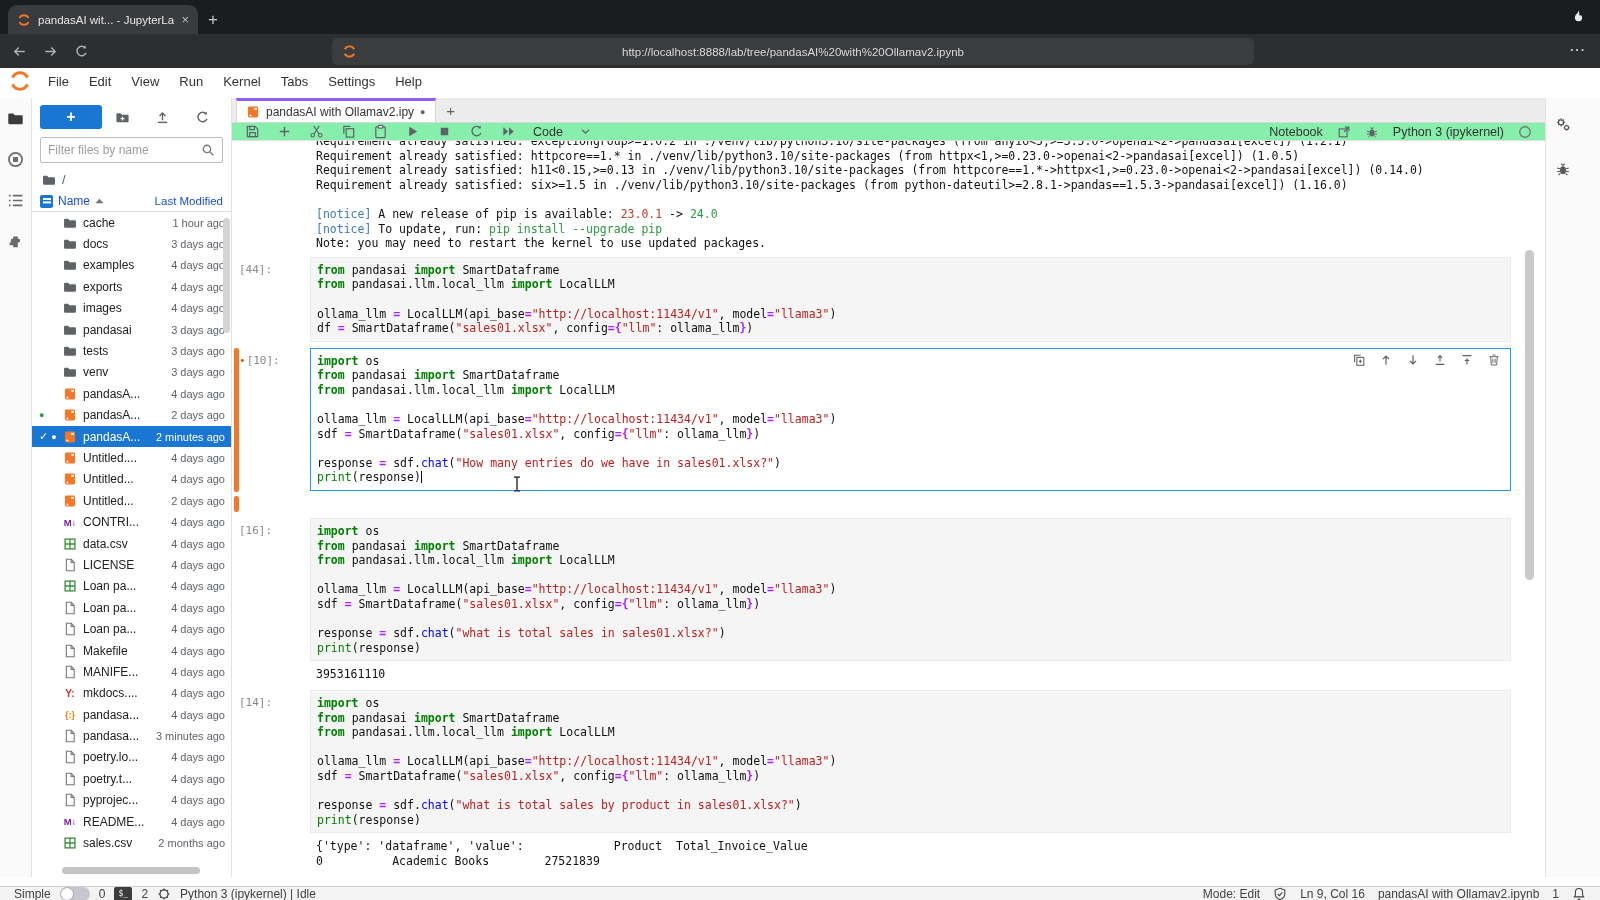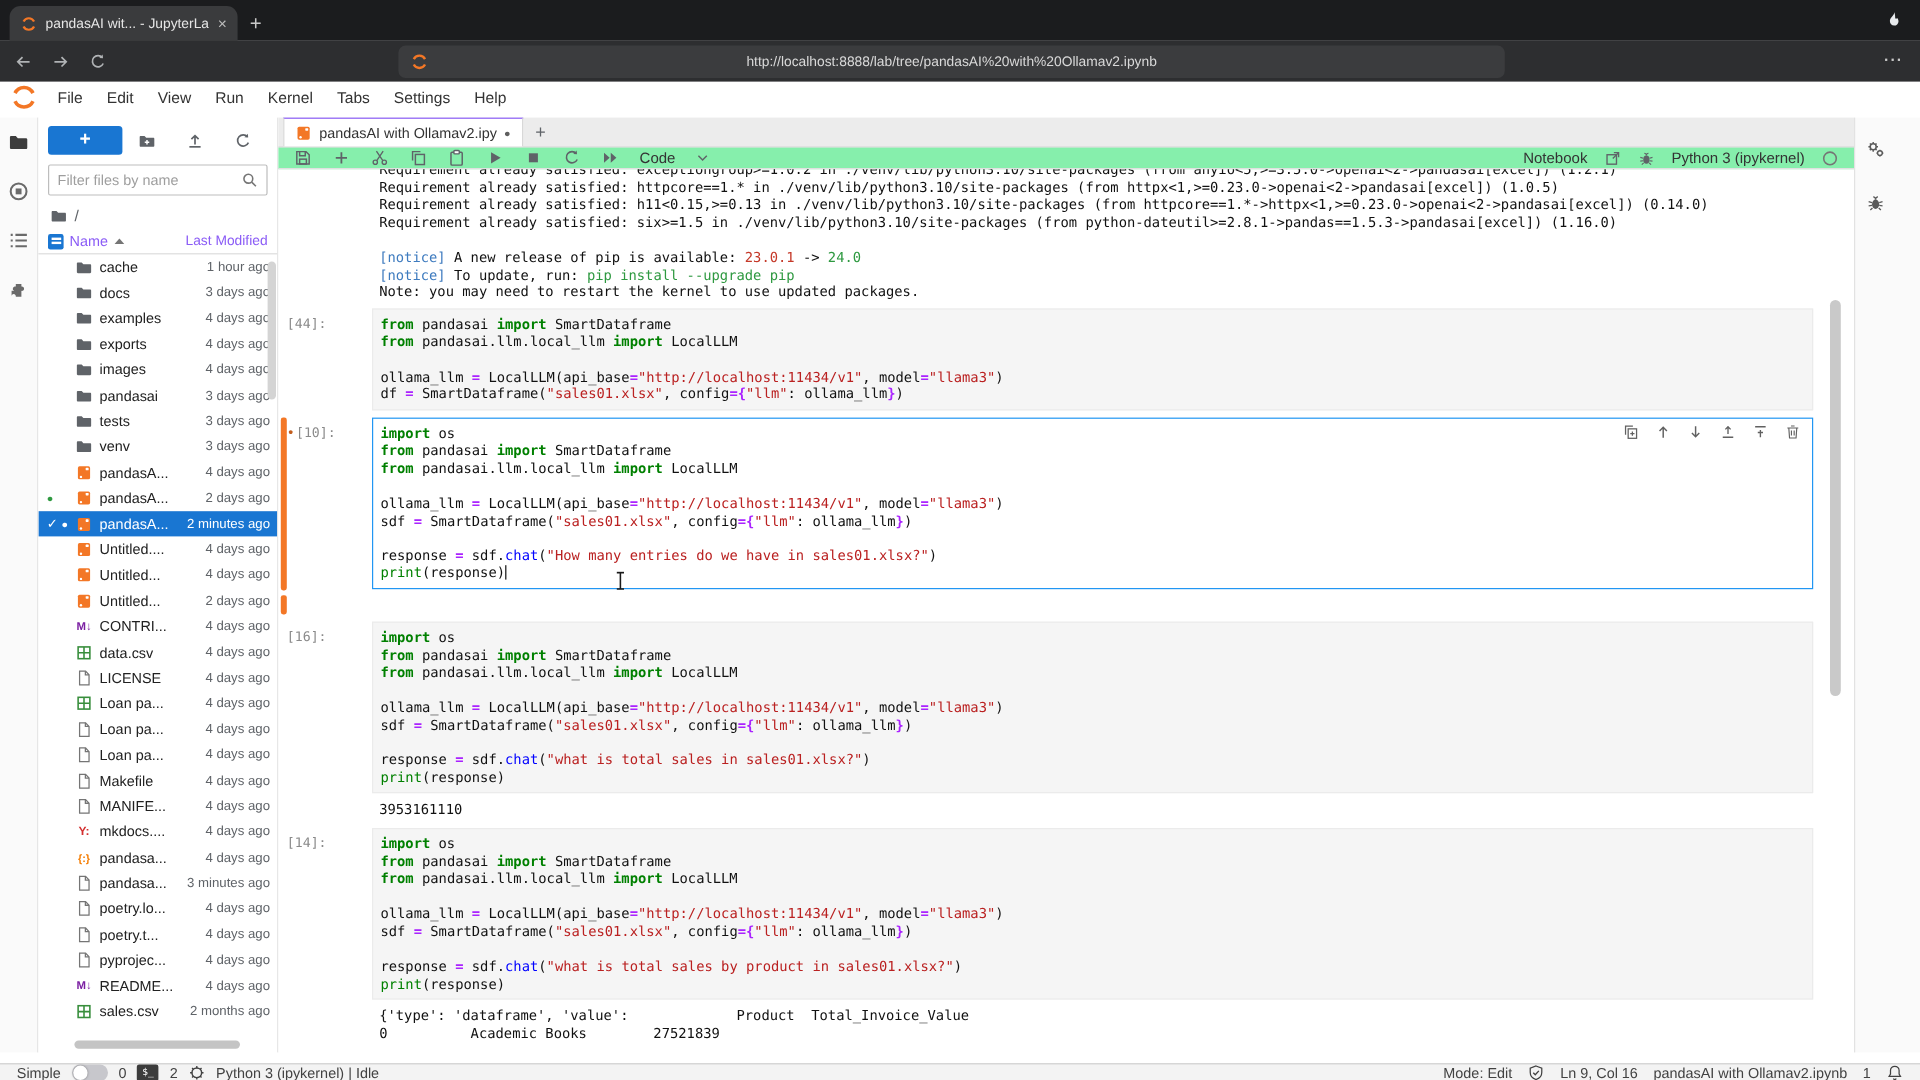--- a/index.html
+++ b/index.html
@@ -35,21 +35,21 @@
 
   
   .filepanel{width:200px;border-right:1px solid #e2e2e2;background:#fff;display:flex;flex-direction:column;position:relative}
   .fp-toolbar{display:flex;align-items:center;padding:7px 8px 5px 8px}
   .newlaunch{width:62px;height:24px;background:#1976d2;color:#fff;border-radius:3px;display:flex;align-items:center;justify-content:center;font-size:16px;font-weight:bold}
   .fp-ic{flex:1;display:flex;justify-content:center;color:#5f6368}
   .filterwrap{margin:3px 8px;border:1px solid #bdbdbd;border-radius:2px;height:26px;display:flex;align-items:center;padding:0 7px;gap:4px}
   .filterwrap input{border:0;outline:0;flex:1;font-size:12px;color:#333;font-family:"Liberation Sans",sans-serif;min-width:0}
   .filterwrap input::placeholder{color:#9e9e9e}
   .crumb{padding:6px 10px 4px 10px;display:flex;align-items:center;gap:6px;color:#5f6368;font-size:13px}
-  .listhead{display:flex;align-items:center;gap:5px;padding:3px 8px;border-bottom:1px solid #dcdcdc;font-size:12px;color:#8b5cf6}
+  .listhead{display:flex;align-items:center;gap:5px;padding:3px 8px;border-bottom:1px solid #dcdcdc;font-size:12px;color:#1d4ed8}
   .listhead .hname{font-weight:normal}
   .listhead .hmod{margin-left:auto;font-size:11.5px}
   .selall{width:13px;height:13px;background:#1976d2;border-radius:2px;position:relative}
   .selall:after{content:"";position:absolute;left:2.5px;top:3.5px;width:8px;height:1.6px;background:#fff;box-shadow:0 3.4px 0 #fff}
   .rows{flex:1;overflow:hidden;position:relative;font-size:12px}
   .frow{display:flex;align-items:center;height:21.4px;padding:0 6px 0 4px}
   .frow .st{width:24px;display:flex;align-items:center;gap:3px;padding-left:3px;font-size:9px}
   .frow .fic{width:20px;display:flex;justify-content:center;align-items:center}
   .frow .fname{flex:1;white-space:nowrap;overflow:hidden;color:#212121;padding-left:3px}
   .frow .fmod{color:#5f6368;font-size:11px;white-space:nowrap}
@@ -60,21 +60,21 @@
   .rdot.white{color:#fff}
   .md-glyph{color:#7b1fa2;font-weight:bold;font-size:9.5px;white-space:nowrap}
   .yaml-glyph{color:#d32f2f;font-weight:bold;font-size:10px}
   .json-glyph{color:#f57c00;font-weight:bold;font-size:9px}
   .hthumb{position:absolute;bottom:3px;left:30px;width:138px;height:7px;background:#c4c4c4;border-radius:4px}
   .vthumb-f{position:absolute;right:1px;top:2px;width:7px;height:115px;background:#d4d4d4;border-radius:4px}
 
   
   .dock{flex:1;min-width:0;display:flex;flex-direction:column;background:#fff;position:relative}
   .doctabs{height:25px;background:#ececec;display:flex;align-items:stretch;border-bottom:1px solid #d8d8d8;padding-left:4px}
-  .dtab{background:#fff;border-top:1px solid #8b5cf6;border-right:1px solid #d8d8d8;border-left:1px solid #d8d8d8;display:flex;align-items:center;gap:6px;padding:0 9px;font-size:12px;color:#333}
+  .dtab{background:#fff;border-top:3px solid #8b5cf6;border-right:1px solid #d8d8d8;border-left:1px solid #d8d8d8;display:flex;align-items:center;gap:6px;padding:0 9px;font-size:12px;color:#333}
   .dirty{color:#5f5f5f;font-size:9px}
   .dtab-add{width:30px;display:flex;align-items:center;justify-content:center;color:#5f6368;font-size:15px}
   .nbtoolbar{height:18px;background:#86efac;border-bottom:1px solid #e0e0e0;display:flex;align-items:center;padding:0 13px;gap:17px;color:#5f6368}
   .nbtoolbar .lbl{font-size:12.5px;color:#333}
   .nbtb-right{margin-left:auto;display:flex;align-items:center;gap:14px}
   .nbtb-right .lbl{font-size:12.5px;color:#333}
 
   .nbscroll{flex:1;overflow:hidden;position:relative;font-family:"DejaVu Sans Mono","Liberation Mono",monospace;font-size:11.5px;line-height:14.6px;color:#111}
   .stream{margin:-7px 0 0 84px;white-space:pre}
   .codeline{min-height:14.6px;white-space:pre}

